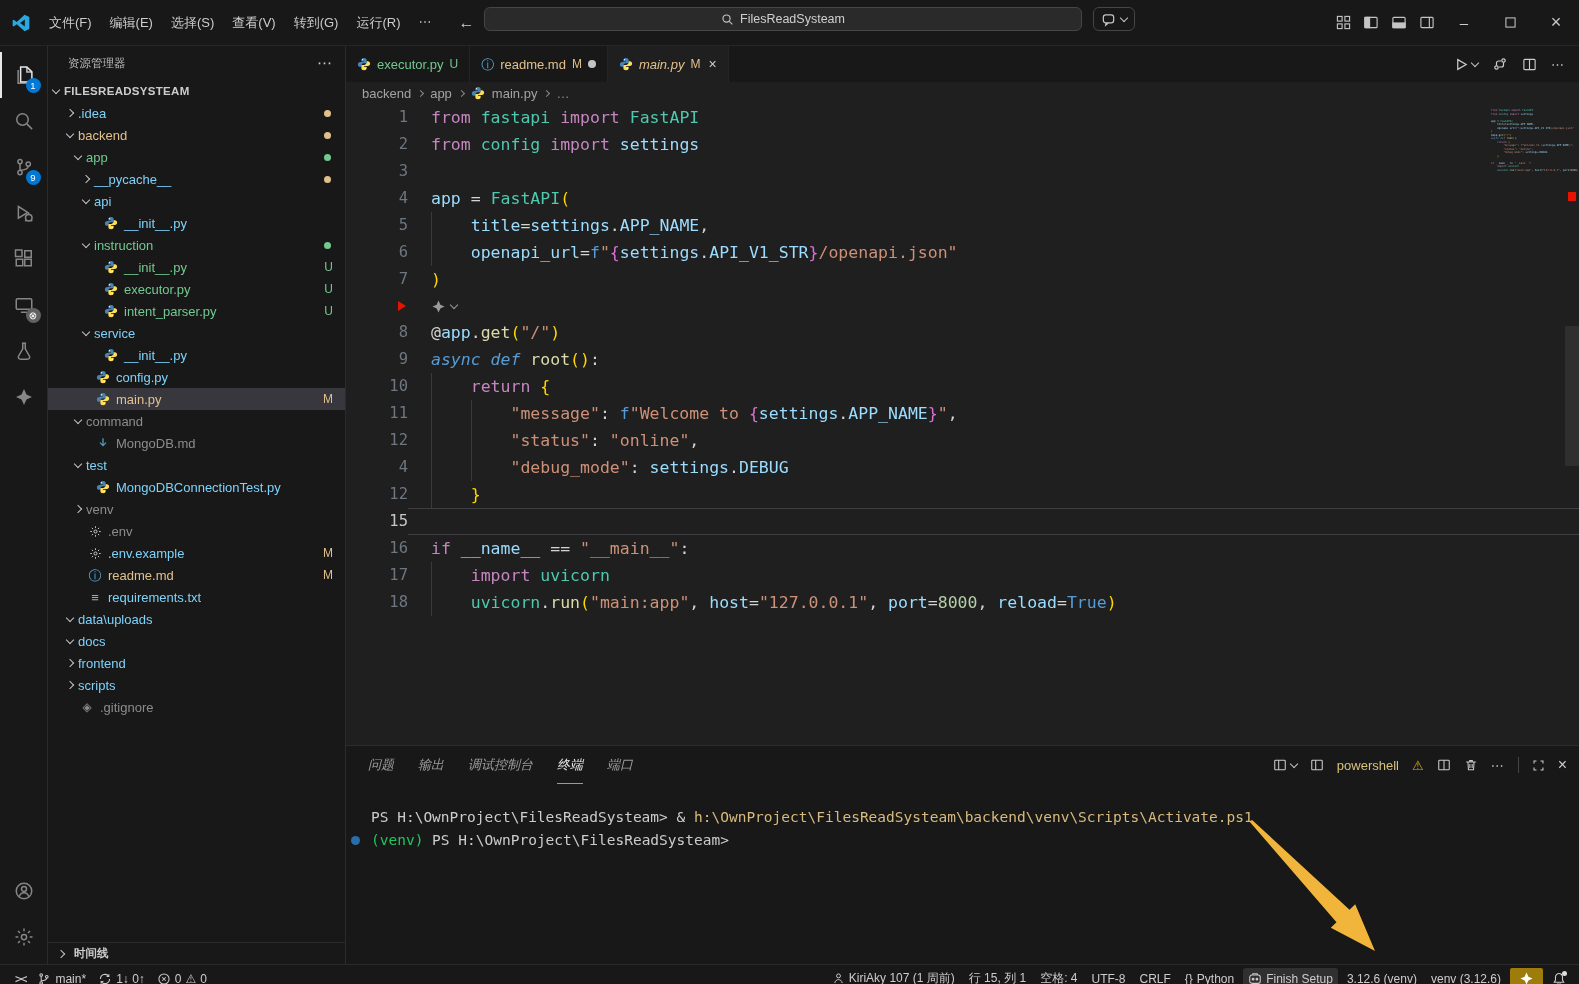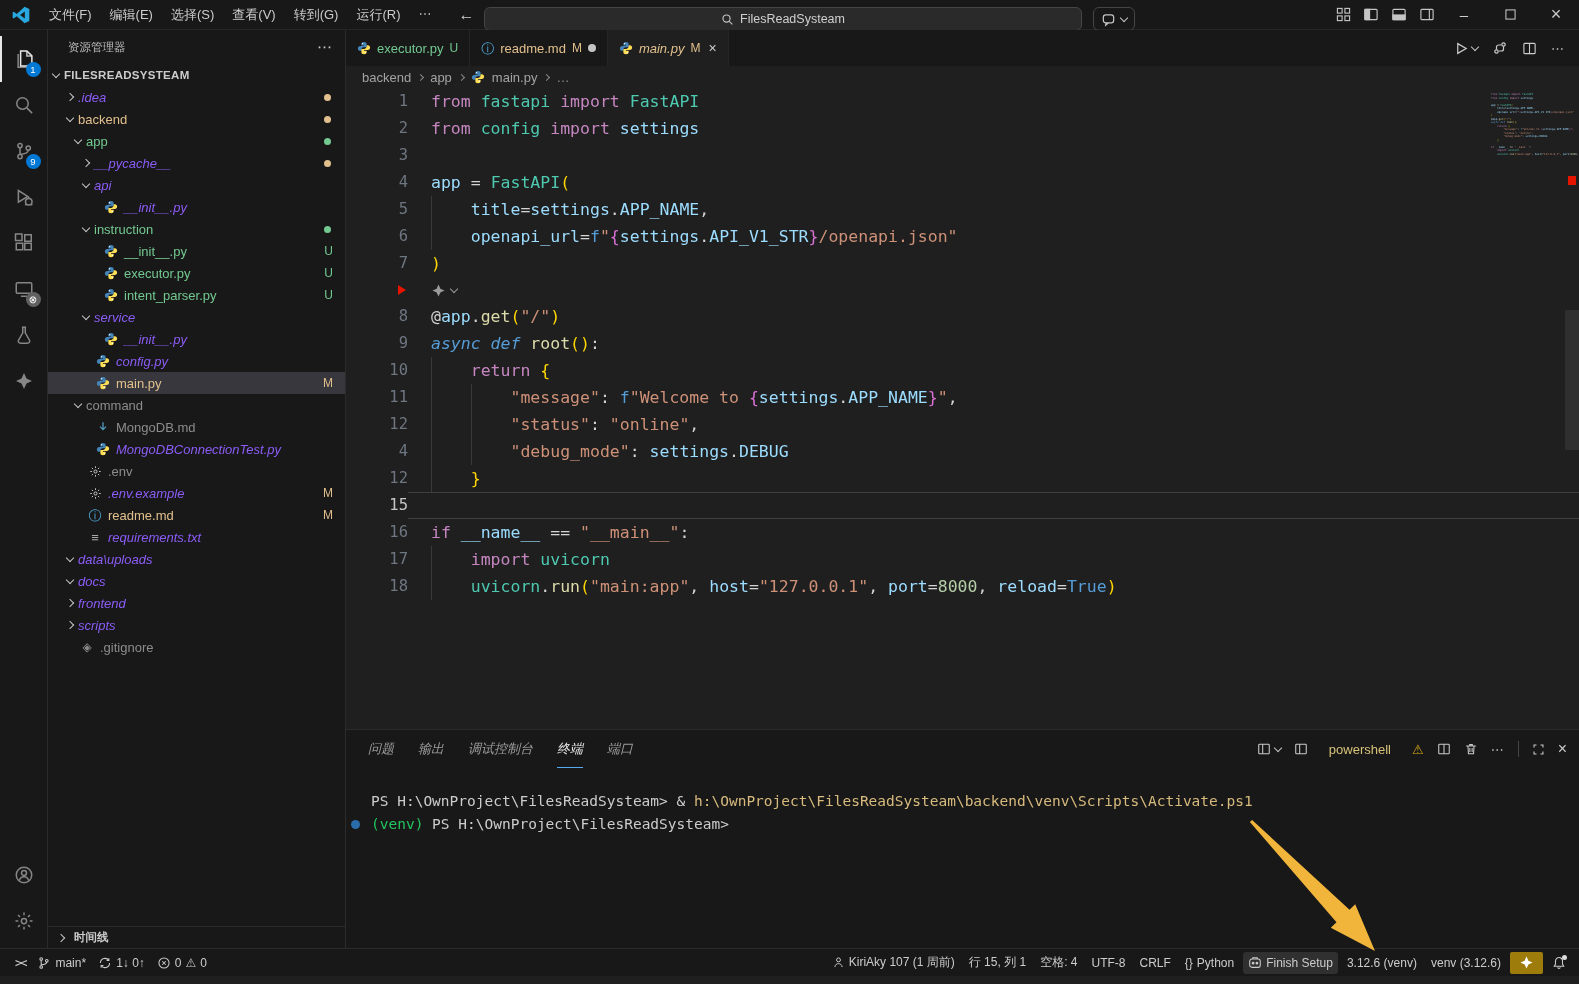--- a/index.html
+++ b/index.html
@@ -2,21 +2,21 @@
 <html style="--accent: #0078d4; --kw: #C586C0; --blue: #569CD6; --type: #4EC9B0; --vr: #9CDCFE; --fn: #DCDCAA; --str: #CE9178; --num: #B5CEA8; --br1: #FFD700; --br2: #DA70D6; --untracked: #73C991; --modified: #E2C08D; --arrow-annotation: #F2B53C; --python-blue: #4584b6; --python-yellow: #ffde57;"><head>
 <meta charset="utf-8">
 <style>
   * { margin:0; padding:0; box-sizing:border-box; }
   html,body { width:1579px; height:984px; overflow:hidden; background:#1f1f1f;
     font-family:"Liberation Sans",sans-serif; color:#cccccc; font-size:13px; }
   svg { display:block; }
   .ico { display:inline-flex; align-items:center; justify-content:center; flex-shrink:0; }
 
   
-  .titlebar { height:30px; background:#181818; border-bottom:1px solid #262626;
+  .titlebar { height:46px; background:#181818; border-bottom:1px solid #262626;
     display:flex; align-items:center; position:relative; }
   .vscode-logo { margin:0 10px 0 12px; }
   .menu-item { padding:4px 9px; border-radius:5px; color:#cccccc; cursor:default; }
   .nav-arrows { display:flex; gap:14px; margin-left:18px; color:#cccccc; font-size:16px; }
   .nav-arrows .fwd { color:#7d7d7d; }
   .searchbox { position:absolute; left:484px; top:7px; width:598px; height:24px;
     background:#2a2a2a; border:1px solid #454545; border-radius:6px;
     display:flex; align-items:center; justify-content:center; gap:6px; color:#cfcfcf; font-size:12.5px; }
   .copilot-box { position:absolute; left:1093px; top:7px; height:24px; padding:0 7px;
     border:1px solid #454545; border-radius:6px; display:flex; align-items:center; gap:5px; }
@@ -39,21 +39,21 @@
   .sidebar-header .more { margin-left:auto; font-size:15px; color:#cccccc; letter-spacing:1px; }
   .tree { flex:1; overflow:hidden; }
   .trow { height:22px; display:flex; align-items:center; position:relative; cursor:default; white-space:nowrap; }
   .trow.selected { background:#37373d; }
   .trow .chevslot { width:16px; display:flex; justify-content:center; flex-shrink:0; }
   .trow .fich { width:18px; display:flex; justify-content:center; margin-right:4px; flex-shrink:0; }
   .root-row { font-weight:bold; font-size:11.5px; letter-spacing:.3px; }
   .chev { display:inline-block; width:6px; height:6px; border-right:1.4px solid #c5c5c5; border-bottom:1.4px solid #c5c5c5; }
   .chev.right { transform:rotate(-45deg); }
   .chev.down { transform:rotate(45deg); }
-  .t-normal { color:#8b5cf6;font-style:italic; } .t-green { color:var(--untracked); }
+  .t-normal { color:#7dd3fc; } .t-green { color:var(--untracked); }
   .t-orange { color:var(--modified); } .t-grey { color:#8c8c8c; }
   .t-badge { position:absolute; right:12px; font-size:12px; }
   .t-dot { position:absolute; right:14px; width:7px; height:7px; border-radius:50%; }
   .side-section { height:22px; border-top:1px solid #2b2b2b; display:flex; align-items:center; font-weight:bold; font-size:11.5px; color:#cccccc; }
   .side-section .chevslot{ width:26px; display:flex; justify-content:center; }
 
   
   .editor-col { flex:1; display:flex; flex-direction:column; background:#1f1f1f; position:relative; min-width:0; }
   .tabbar { height:36px; background:#181818; display:flex; align-items:stretch; }
   .tab { display:flex; align-items:center; gap:6px; padding:0 11px; background:#181818; border-right:1px solid #252525; font-size:13px; }
@@ -81,21 +81,21 @@
   .minimap { position:absolute; right:16px; top:5px; width:72px; font-size:2.6px; line-height:3.5px; white-space:pre; opacity:.95; }
   .ovr-red { position:absolute; right:3px; top:88px; width:8px; height:9px; background:#e51400; }
   .scroll-sliver { position:absolute; right:0; top:222px; width:14px; height:140px; background:rgba(121,121,121,.18); }
 
   
   .panel { height:219px; background:#181818; border-top:1px solid #2b2b2b; position:relative; }
   .panel-tabs { height:38px; display:flex; align-items:center; gap:24px; padding-left:22px; color:#9d9d9d; }
   .ptab { height:100%; display:flex; align-items:center; border-bottom:1.5px solid transparent;font-style:italic; }
   .ptab.active { color:#e7e7e7; border-bottom-color:#55aaf0; }
   .panel-toolbar { position:absolute; right:12px; top:0; height:38px; display:flex; align-items:center; gap:13px; color:#cccccc; }
-  .pwsh { display:flex; align-items:center; gap:21px; color:#d8c27a; }
+  .pwsh { display:flex; align-items:center; gap:13px; color:#d8c27a; }
   .tb-sep { width:1px; height:16px; background:#444; }
   .terminal { font-family:"DejaVu Sans Mono","Liberation Mono",monospace; font-size:14.5px; line-height:23px; padding:22px 0 0 0; color:#cccccc; }
   .tline { padding-left:25px; position:relative; white-space:pre; }
   .tdot { position:absolute; left:5px; top:7px; width:9px; height:9px; border-radius:50%; background:#2a6dab; }
   .tm-cmd{color:#d7ba7d} .tm-green{color:#22c55e} .tm-w{color:#cccccc}
 
   
   .statusbar { height:28px; background:#181818; border-top:1px solid #2b2b2b; display:flex; align-items:center;
     font-size:12px; color:#cccccc; padding:0 8px 0 10px; }
   .sb-item { display:flex; align-items:center; gap:4px; padding:0 5px; height:22px; }
@@ -434,31 +434,43 @@
         </div>
         <div class="trow" style="padding-left: 30px;">
           <span class="chevslot"></span>
           <span class="fich">
             <svg width="14" height="14" viewBox="0 0 16 16" fill="none" stroke="currentColor" stroke-width="1.2">
               <path d="M8 2.5v8M4.6 7.6 8 11l3.4-3.4" stroke="#519aba" stroke-width="1.5"></path>
             </svg>
           </span>
           <span class="t-grey">MongoDB.md</span>
         </div>
+        <div class="trow" style="padding-left: 22px;">
+          <span class="chevslot">
+            <span class="chev down" style="margin-top: -2px;"></span>
+          </span>
+          <span class="t-normal">test</span>
+        </div>
         <div class="trow" style="padding-left: 30px;">
           <span class="chevslot"></span>
           <span class="fich">
             <svg width="14" height="14" viewBox="0 0 16 16">
               <path fill="#4584b6" d="M8 1C6 1 5 1.9 5 3.2V5h3v.8H3.6C2 5.8 1 6.9 1 8.5S2 11.2 3.6 11.2H5V9.6C5 8.2 6.2 7 7.6 7H11V3.2C11 1.9 10 1 8 1z"></path>
               <path fill="#ffde57" d="M8 15c2 0 3-.9 3-2.2V11H8v-.8h4.4c1.6 0 2.6-1.1 2.6-2.7S14 4.8 12.4 4.8H11v1.6C11 7.8 9.8 9 8.4 9H5v3.8C5 14.1 6 15 8 15z"></path>
               <circle fill="#fff" cx="6.4" cy="3.1" r=".7"></circle>
               <circle fill="#fff" cx="9.6" cy="12.9" r=".7"></circle>
             </svg>
           </span>
           <span class="t-normal">MongoDBConnectionTest.py</span>
+        </div>
+        <div class="trow" style="padding-left: 22px;">
+          <span class="chevslot">
+            <span class="chev right"></span>
+          </span>
+          <span class="t-grey">venv</span>
         </div>
         <div class="trow" style="padding-left: 22px;">
           <span class="chevslot"></span>
           <span class="fich">
             <svg width="13" height="13" viewBox="0 0 16 16" fill="none" stroke="currentColor" stroke-width="1.2">
               <circle cx="8" cy="8" r="1.9"></circle>
               <path d="M8 1.6v2M8 12.4v2M1.6 8h2M12.4 8h2M3.5 3.5l1.4 1.4M11.1 11.1l1.4 1.4M12.5 3.5l-1.4 1.4M4.9 11.1l-1.4 1.4"></path>
             </svg>
           </span>
           <span class="t-grey">.env</span>

